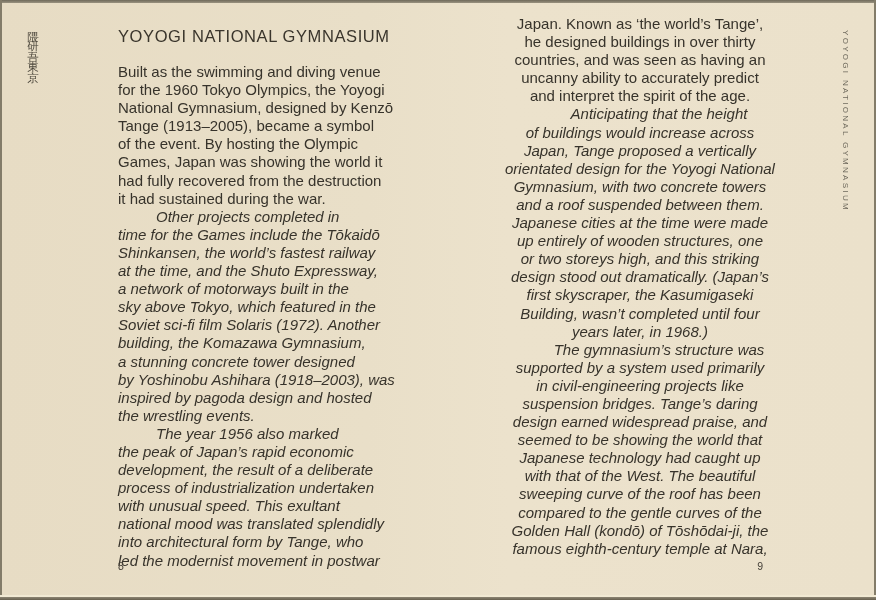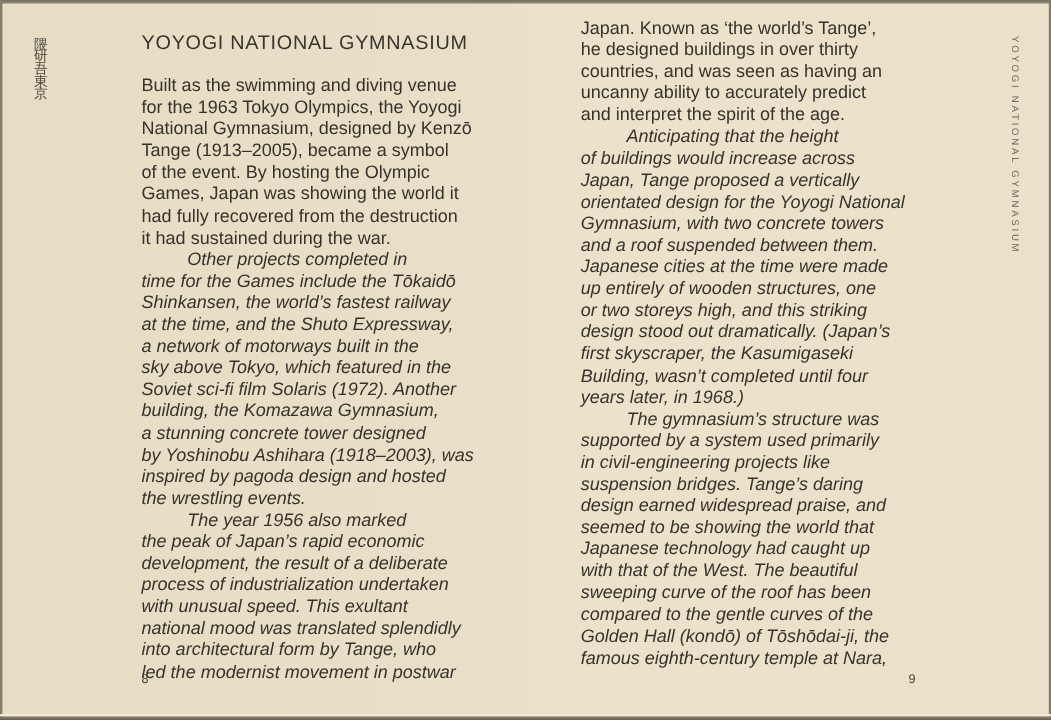--- a/index.html
+++ b/index.html
@@ -33,21 +33,21 @@
   
   .running-head {
     position: absolute; left: 841px; top: 30px;
     writing-mode: vertical-rl;
     font-size: 8px; letter-spacing: 2.3px;
     color: #6e695c;
   }
 
   .column { position: absolute; color: #37332b; }
   .column-left  { left: 118px; top: 27px;  width: 296px; }
-  .column-right { left: 484px; top: 15px;  width: 290px; }
+  .column-right { left: 495px; top: 15px;  width: 290px; text-align: center; }
 
   h1.chapter-title {
     margin: 0 0 17px 0;
     font-size: 16.5px; font-weight: 400;
     letter-spacing: 0.6px;
     color: #3a352c;
     white-space: nowrap;
   }
   p.body-par {
     margin: 0;
@@ -72,21 +72,21 @@
   <div class="edge edge-left"></div>
   <div class="edge edge-right"></div>
   <div class="edge edge-bottom-light"></div>
   <div class="edge edge-bottom"></div>
 
   <div class="spine-text">隈研吾東京</div>
 
   <div class="column column-left">
     <h1 class="chapter-title">YOYOGI NATIONAL GYMNASIUM</h1>
     <p class="body-par">Built as the swimming and diving venue
-for the 1963 Tokyo Olympics, the Yoyogi
+for the 1960 Tokyo Olympics, the Yoyogi
 National Gymnasium, designed by Kenzō
 Tange (1913–2005), became a symbol
 of the event. By hosting the Olympic
 Games, Japan was showing the world it
 had fully recovered from the destruction
 it had sustained during the war.</p>
     <p class="body-par indent">Other projects completed in
 time for the Games include the Tōkaidō
 Shinkansen, the world’s fastest railway
 at the time, and the Shuto Expressway,

